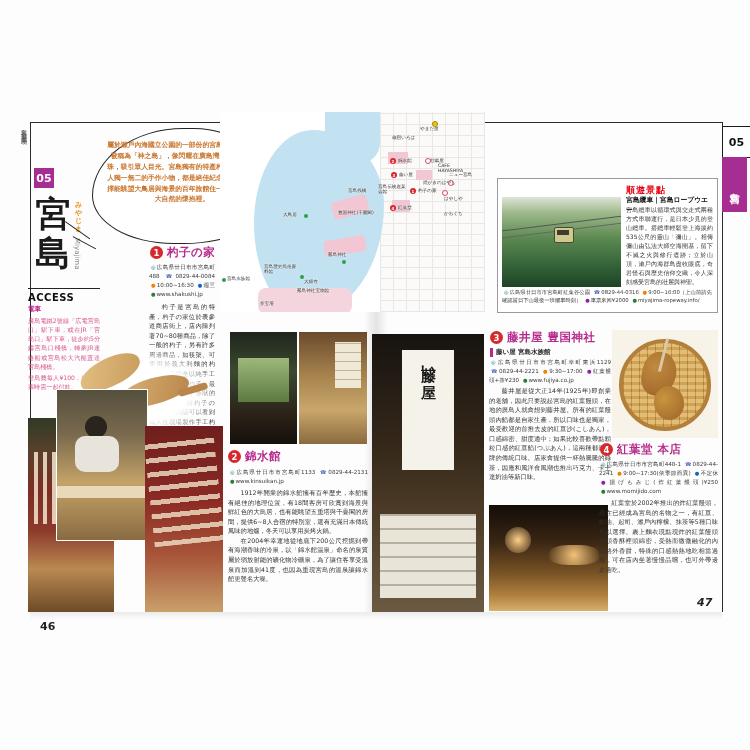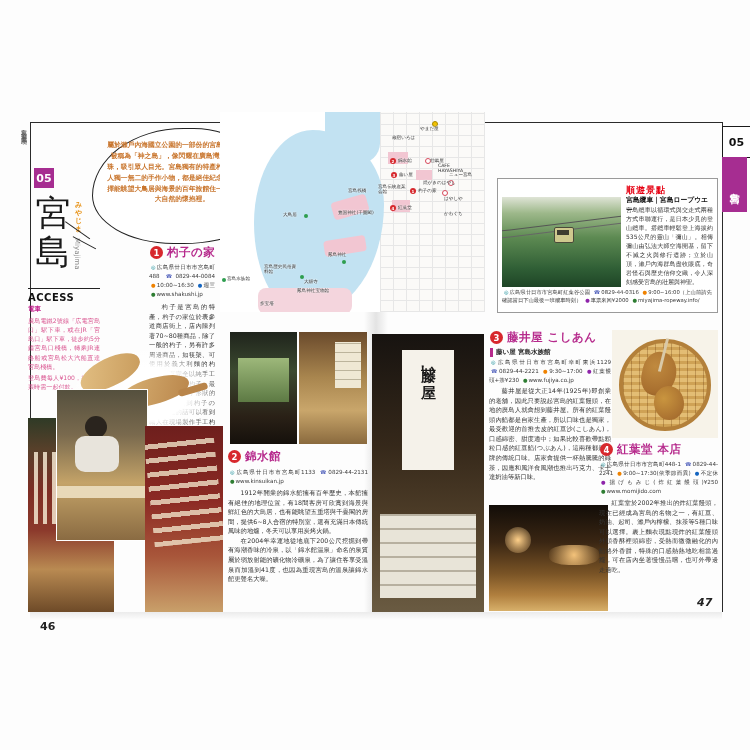--- a/index.html
+++ b/index.html
@@ -4,21 +4,21 @@
 <style>
   html,body{margin:0;padding:0;background:#ffffff;}
   #stage{position:relative;width:750px;height:750px;background:#fdfdfd;overflow:hidden;
          font-family:"DejaVu Sans","Liberation Sans",sans-serif;color:#333;}
   .abs{position:absolute;}
   .rule{position:absolute;background:#2b2b2b;}
   
   .tab05{position:absolute;background:#a62d91;color:#fff;font-weight:bold;font-size:11px;
          display:flex;align-items:center;justify-content:center;}
   .bigtitle{position:absolute;font-family:"DejaVu Serif","Liberation Serif",serif;
-            font-weight:400;font-size:35px;line-height:1.12;color:#1a1a1a;width:40px;text-align:center;}
+            font-weight:700;font-size:35px;line-height:1.12;color:#1a1a1a;width:40px;text-align:center;}
   .vtext{position:absolute;writing-mode:vertical-rl;text-orientation:mixed;}
   
   .bubble{position:absolute;border:1.4px solid #222;background:#fff;
           border-radius:54% 46% 52% 48% / 62% 58% 42% 44%;
           color:#c9762e;font-size:6.8px;line-height:1.6;text-align:center;
           padding:11px 12px 8px 12px;box-sizing:border-box;font-weight:bold;}
   .tailline{position:absolute;background:#222;height:1.4px;transform-origin:left center;}
   
   .accessbox{position:absolute;border-top:1.5px solid #222;padding-top:3px;}
   .access-title{font-weight:bold;font-size:10px;color:#111;letter-spacing:.5px;}
@@ -217,21 +217,21 @@
   <div class="sb-body" style="left:626px;top:205px;width:87px;">宮島纜車以循環式與交走式兩種方式串聯運行，是日本少見的登山纜車。搭纜車輕鬆登上海拔約535公尺的靈山「彌山」。相傳彌山由弘法大師空海開基，留下不滅之火與修行遺跡；立於山頂，瀨戶內海群島盡收眼底，奇岩怪石與歷史信仰交織，令人深刻感受宮島的壯麗與神聖。</div>
   <div class="inf" style="left:502px;top:288px;width:210px;font-size:5.3px;">
     <span class="ic addr">◎</span><span>広島県廿日市市宮島町紅葉谷公園</span>
     <span class="ic tel">☎</span><span>0829-44-0316</span>
     <span class="ic hrs">●</span><span>9:00~16:00（上山前請先確認當日下山最後一班纜車時刻）</span>
     <span class="ic prc">●</span><span>車票來回¥2000</span>
     <span class="ic web">●</span><span>miyajima-ropeway.info/</span>
   </div>
 
   <div class="spot-circle" style="left:490px;top:331px;">3</div>
-  <div class="spot-title" style="left:507px;top:330px;">藤井屋 こしあん</div>
+  <div class="spot-title" style="left:507px;top:330px;">藤井屋 豊国神社</div>
   <div class="spot-sub" style="left:490px;top:348px;">藤い屋 宮島水族館</div>
   <div class="inf" style="left:489px;top:358px;width:122px;">
     <span class="ic addr">◎</span><span>広島県廿日市市宮島町幸町東浜1129</span>
     <span class="ic tel">☎</span><span>0829-44-2221</span>
     <span class="ic hrs">●</span><span>9:30~17:00</span>
     <span class="ic prc">●</span><span>紅葉饅頭+茶¥230</span>
     <span class="ic web">●</span><span>www.fujiya.co.jp</span>
   </div>
   <div class="body" style="left:489px;top:386px;width:122px;">
     <p>藤井屋是從大正14年(1925年)即創業的老舖，因此只要說起宮島的紅葉饅頭，在地的廣島人就會想到藤井屋。所有的紅葉饅頭內餡都是自家生產，所以口味也是獨家，最受歡迎的首推去皮的紅豆沙(こしあん)，口感綿密、甜度適中；如果比較喜歡帶點顆粒口感的紅豆餡(つぶあん)，這兩種都是招牌的傳統口味。店家會提供一杯熱騰騰的綠茶，因應和風洋食風潮也推出巧克力、卡士達奶油等新口味。</p>

